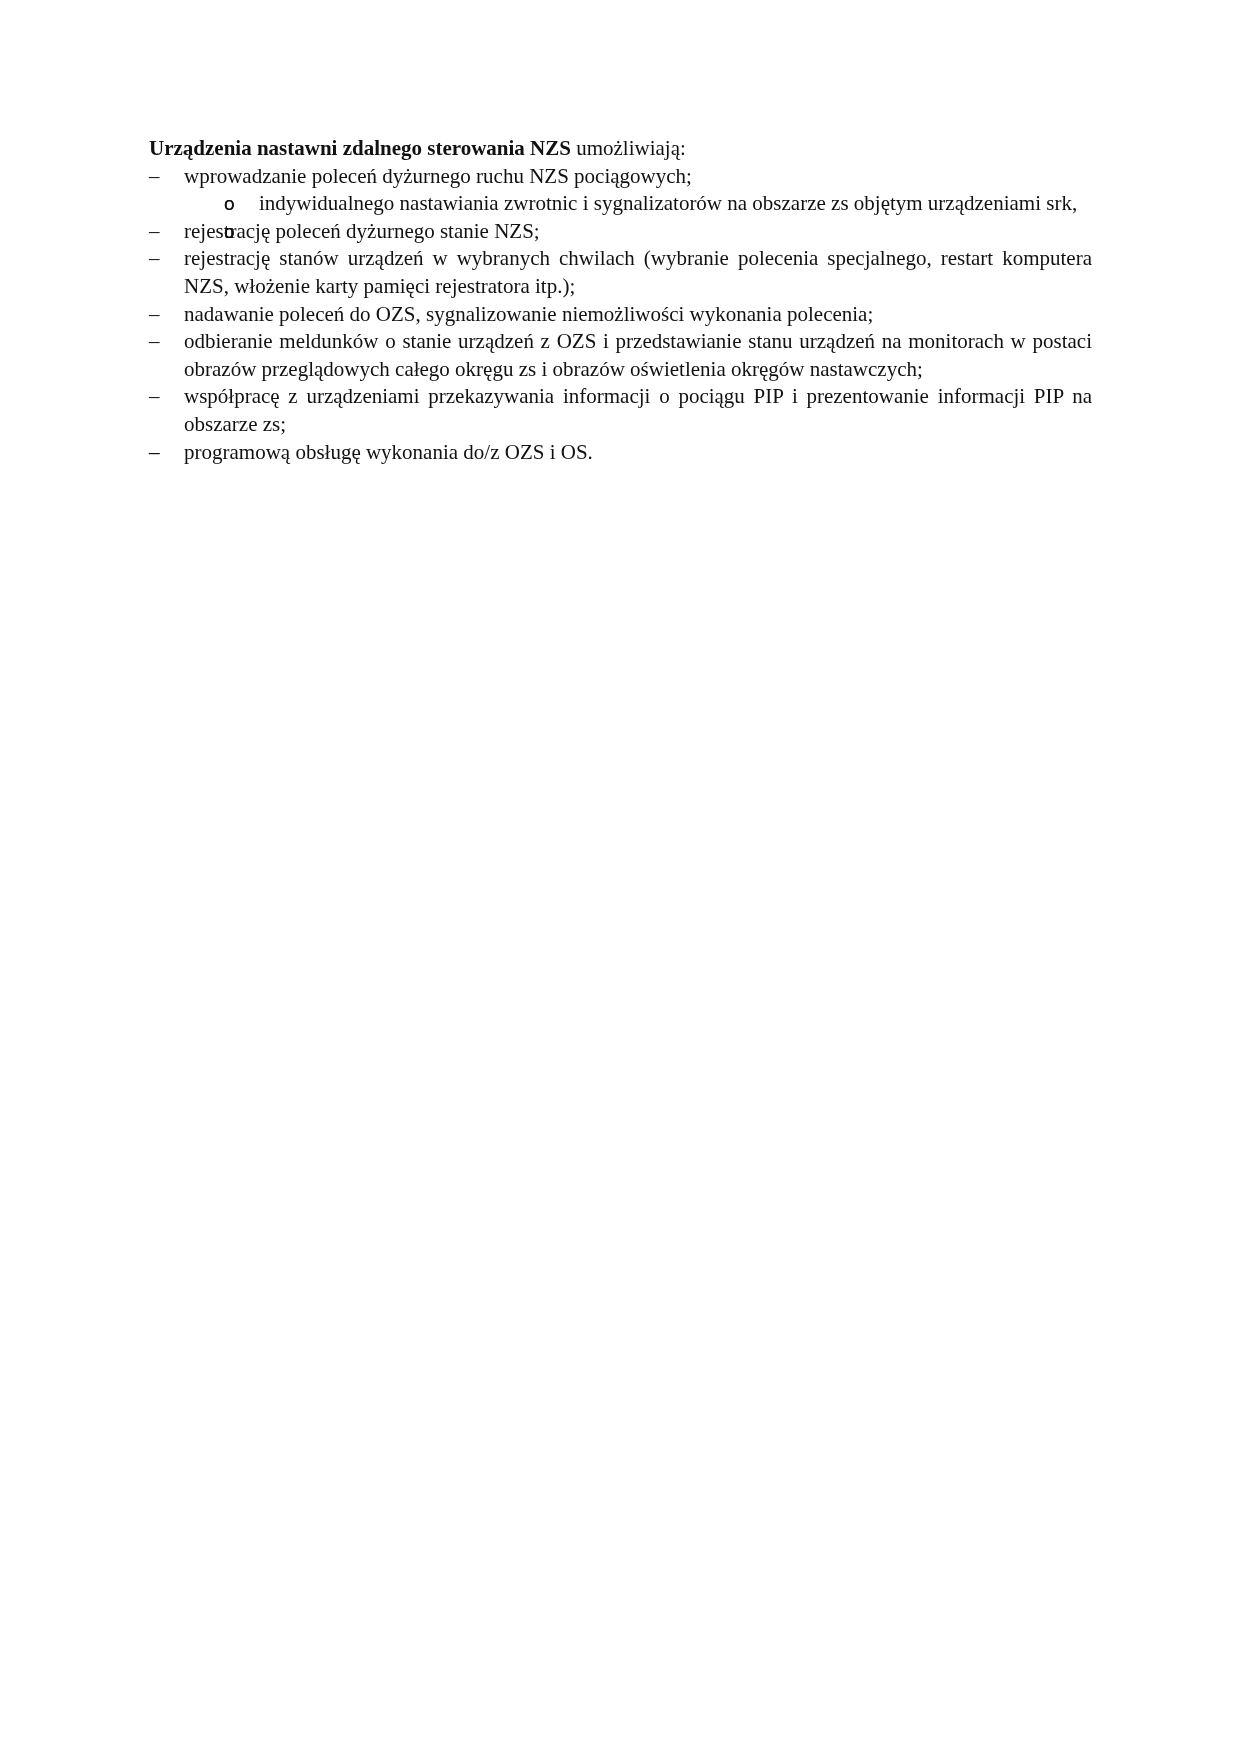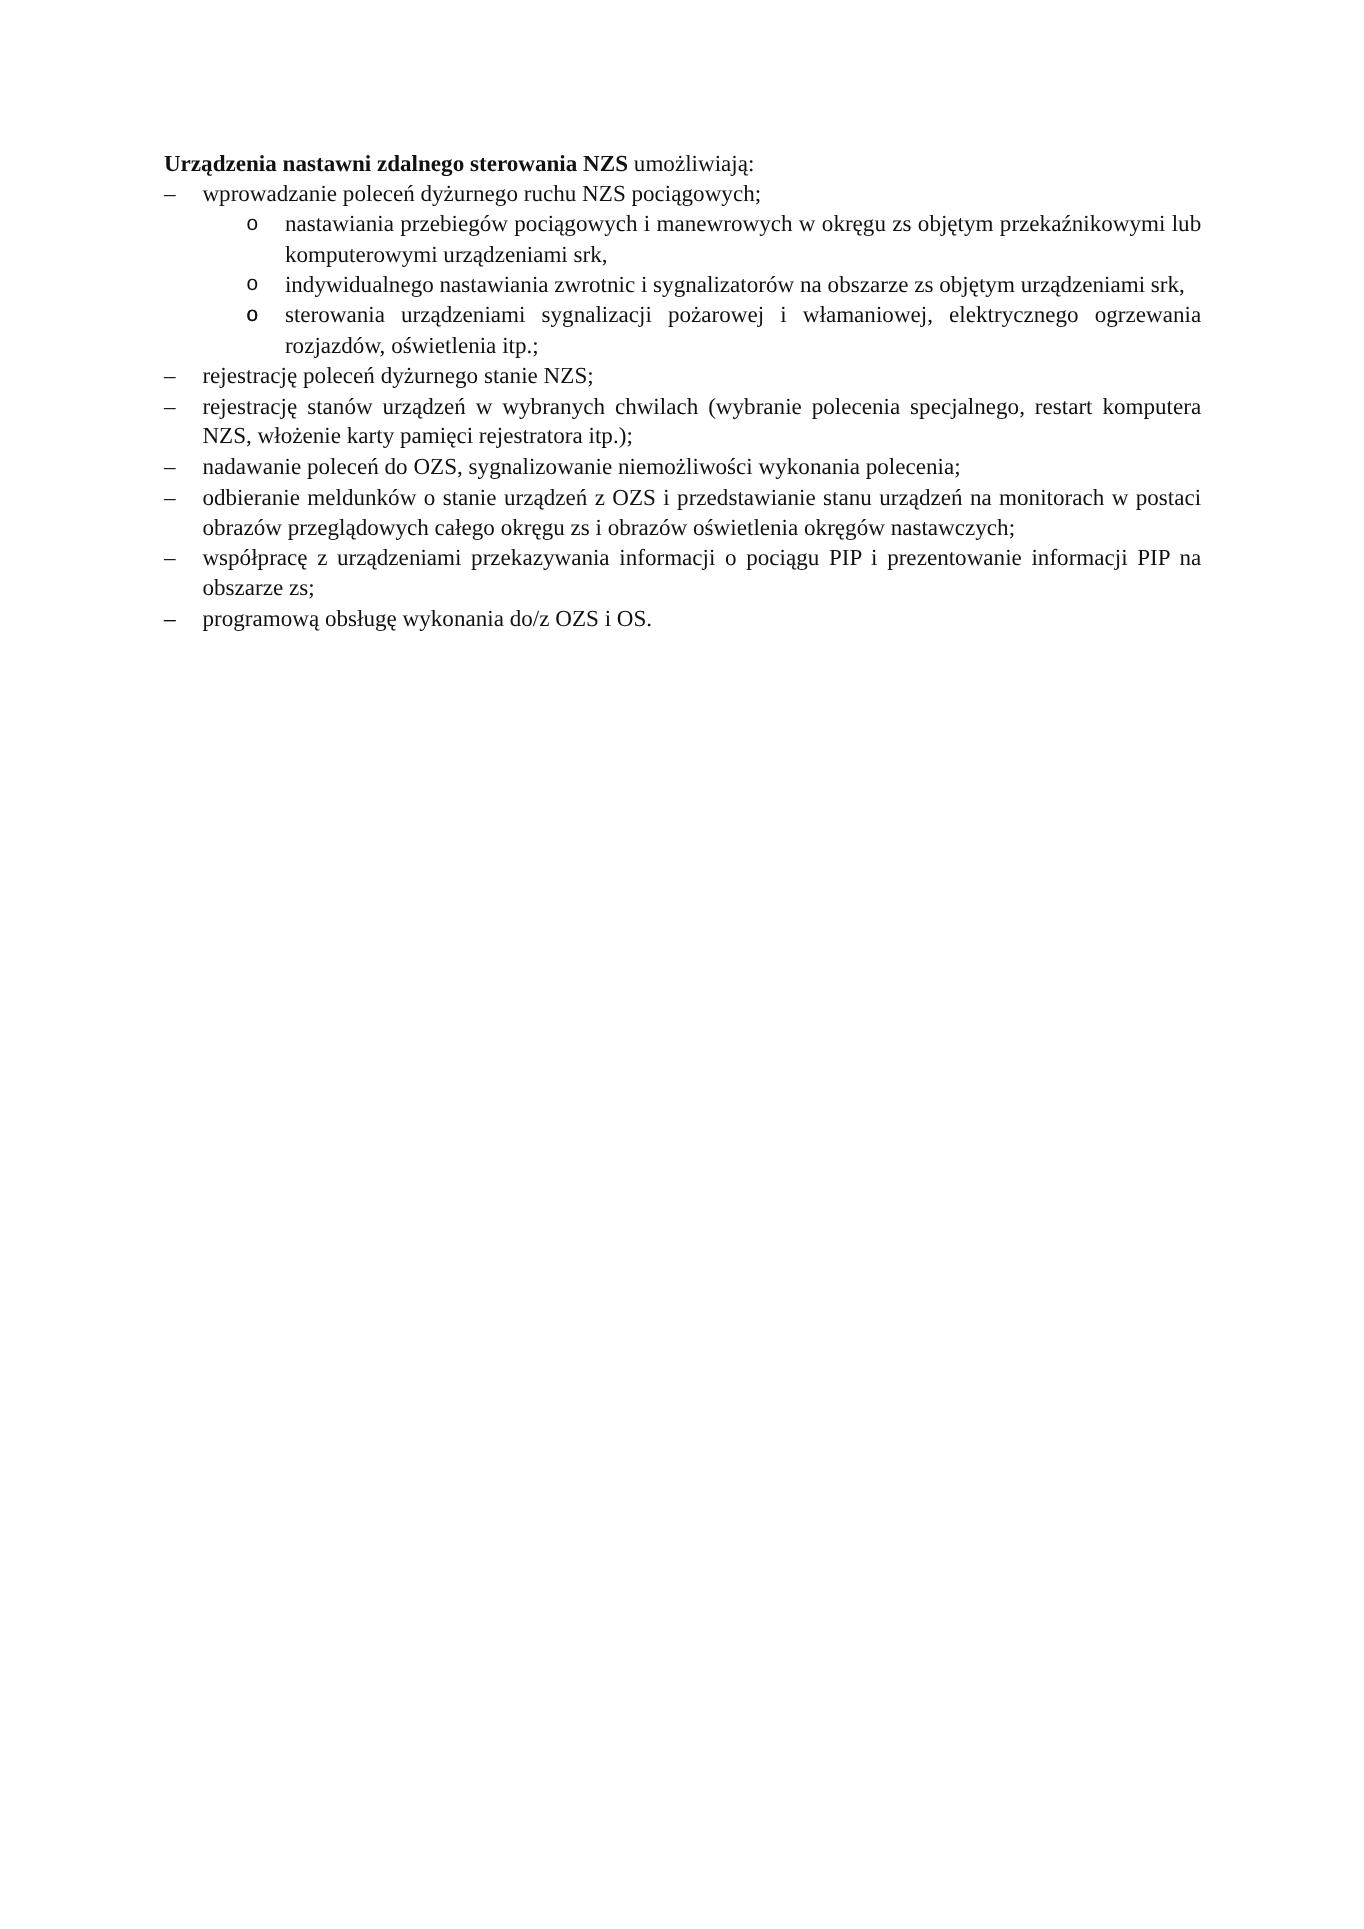--- a/index.html
+++ b/index.html
@@ -27,32 +27,30 @@
 
     <ul>
       <li class="l1">
         <span class="bullet">–</span>
         <span>wprowadzanie poleceń dyżurnego ruchu NZS pociągowych;</span>
       </li>
     </ul>
     <ul class="sub">
       <li class="l2">
         <span class="bullet">o</span>
-        <span>nastawiania przebiegów pociągowych i manewrowych w okręgu zs objętym przekaźnikowymi lub komputerowymi urządzeniami srk,</span>
       </li>
       <li class="l2">
         <span class="bullet">o</span>
         <span>indywidualnego nastawiania zwrotnic i sygnalizatorów na obszarze zs objętym urządzeniami srk,</span>
       </li>
       <li class="l2">
         <span class="bullet">o</span>
       </li>
       <li class="l2">
         <span class="bullet">o</span>
-        <span>sterowania urządzeniami sygnalizacji pożarowej i włamaniowej, elektrycznego ogrzewania rozjazdów, oświetlenia itp.;</span>
       </li>
     </ul>
     <ul>
       <li class="l1">
         <span class="bullet">–</span>
         <span>rejestrację poleceń dyżurnego stanie NZS;</span>
       </li>
       <li class="l1">
         <span class="bullet">–</span>
         <span>rejestrację stanów urządzeń w wybranych chwilach (wybranie polecenia specjalnego, restart komputera NZS, włożenie karty pamięci rejestratora itp.);</span>

